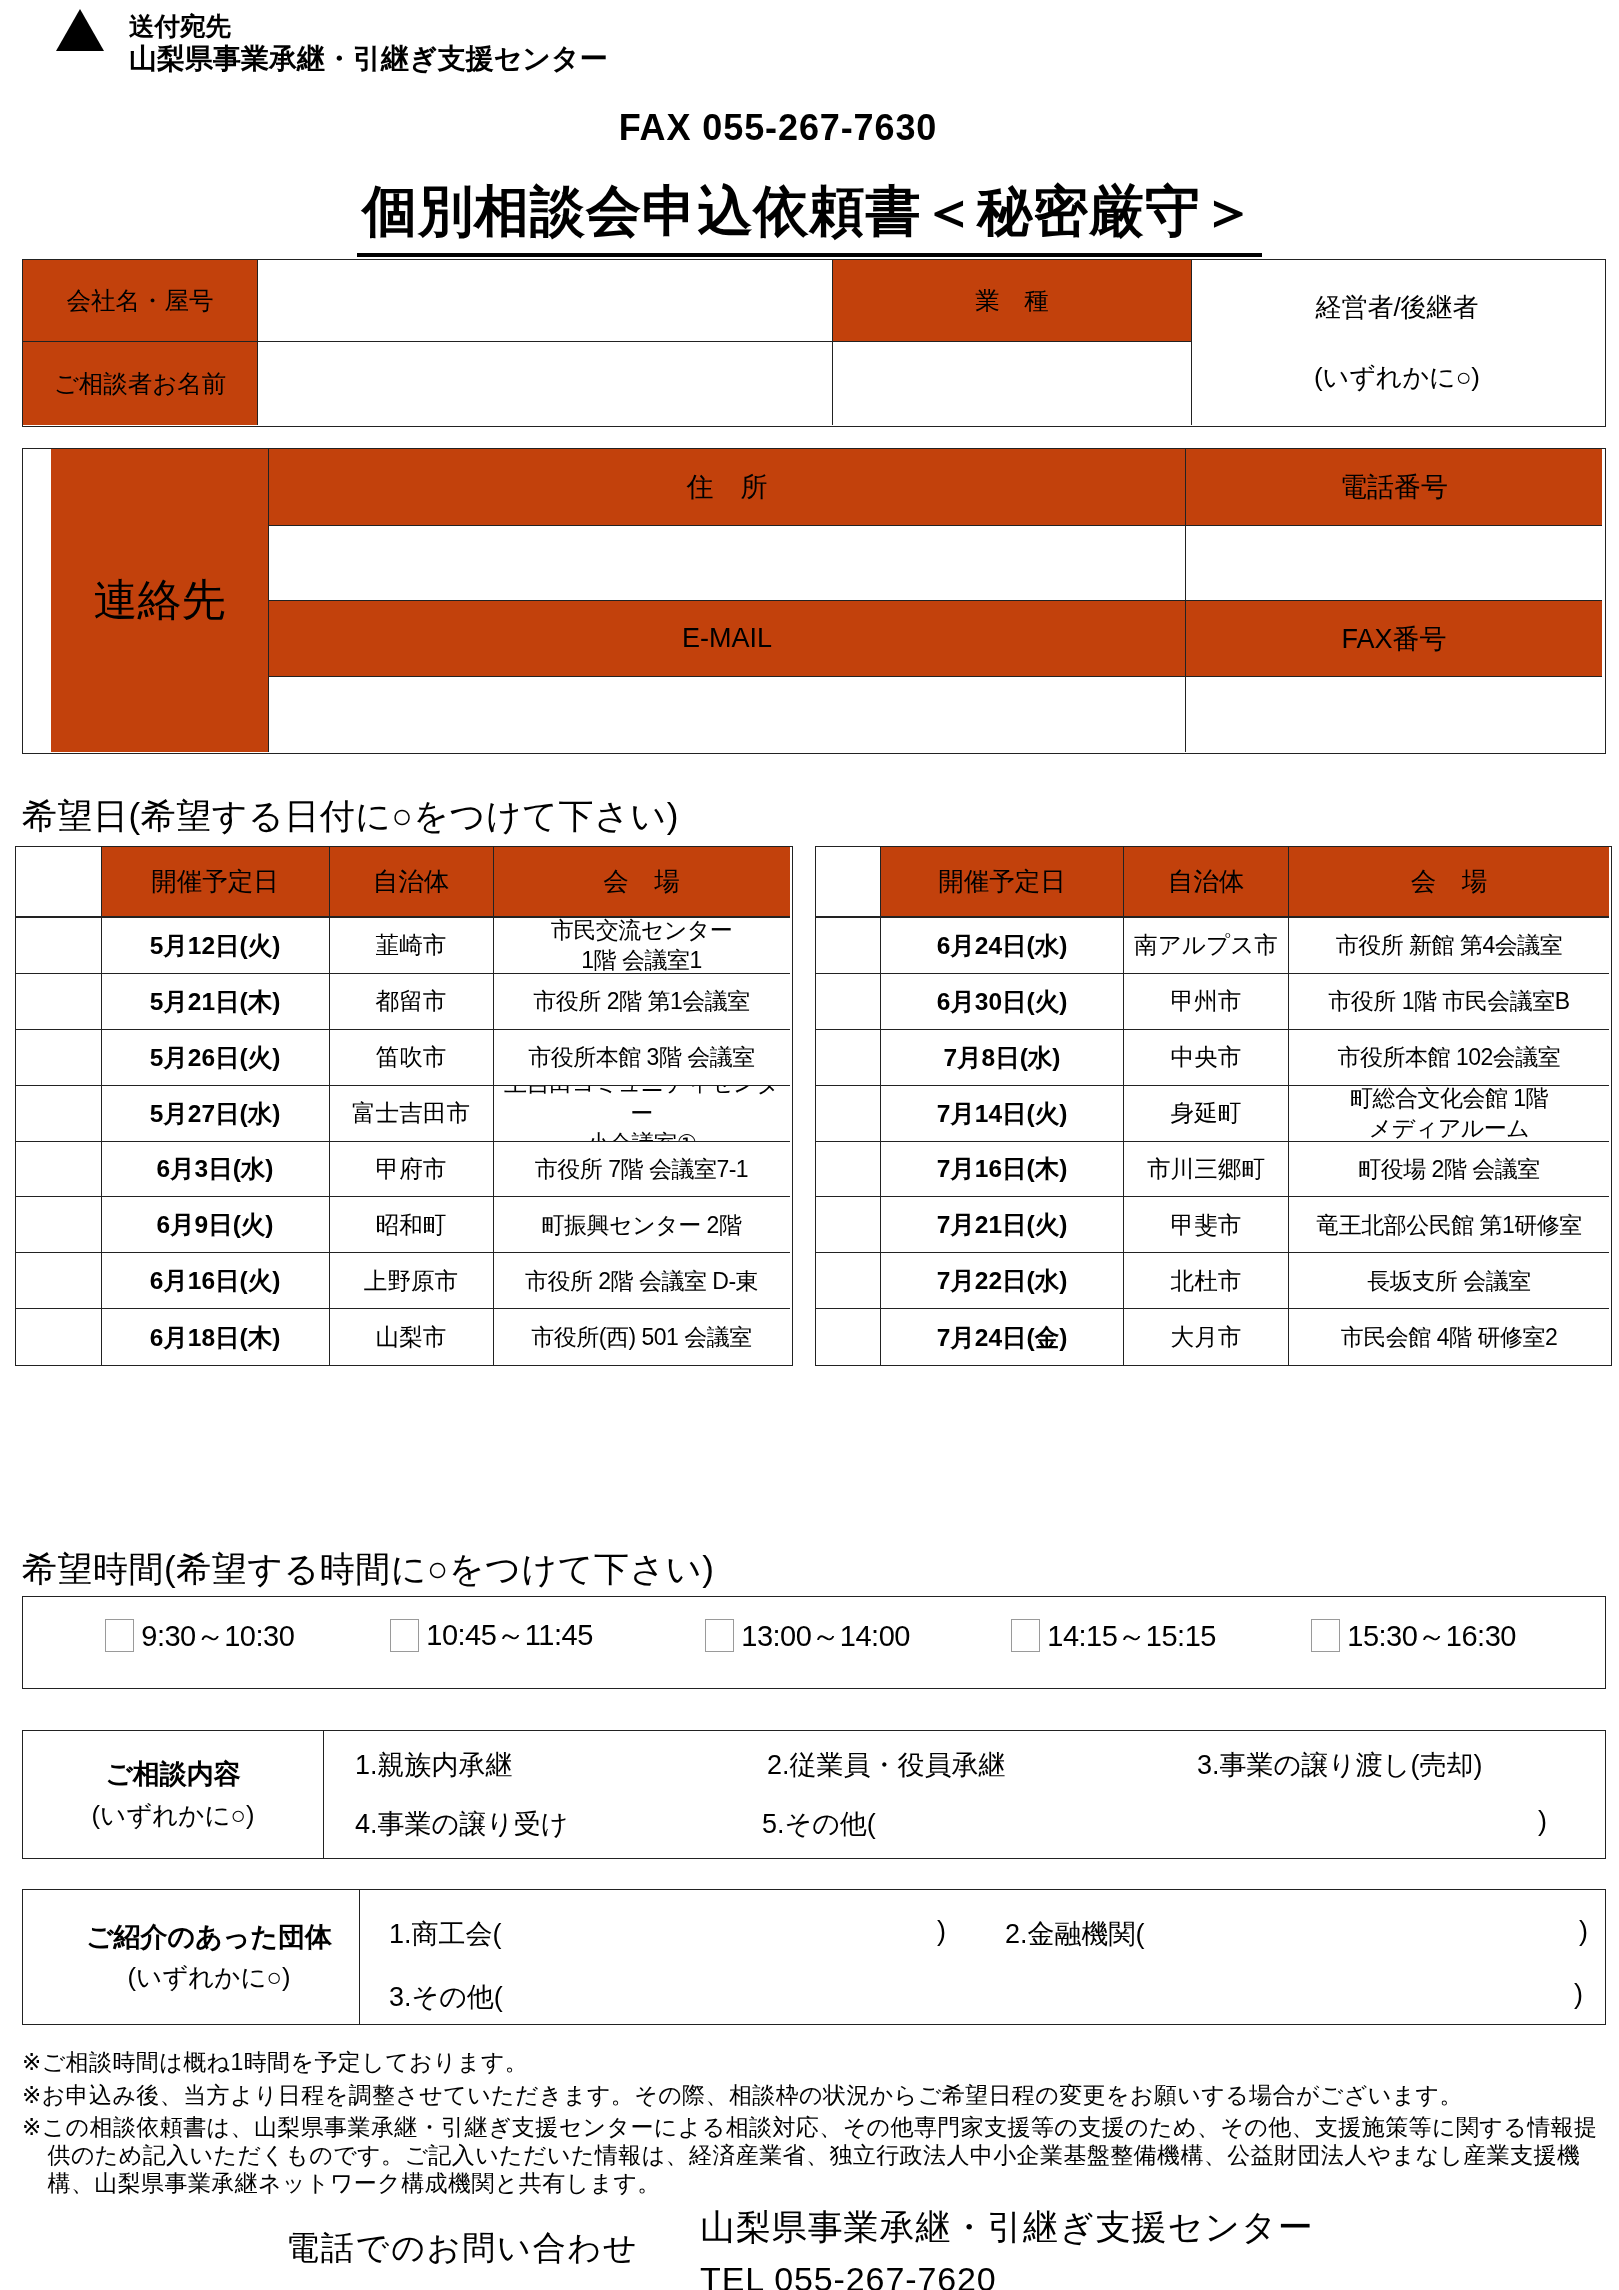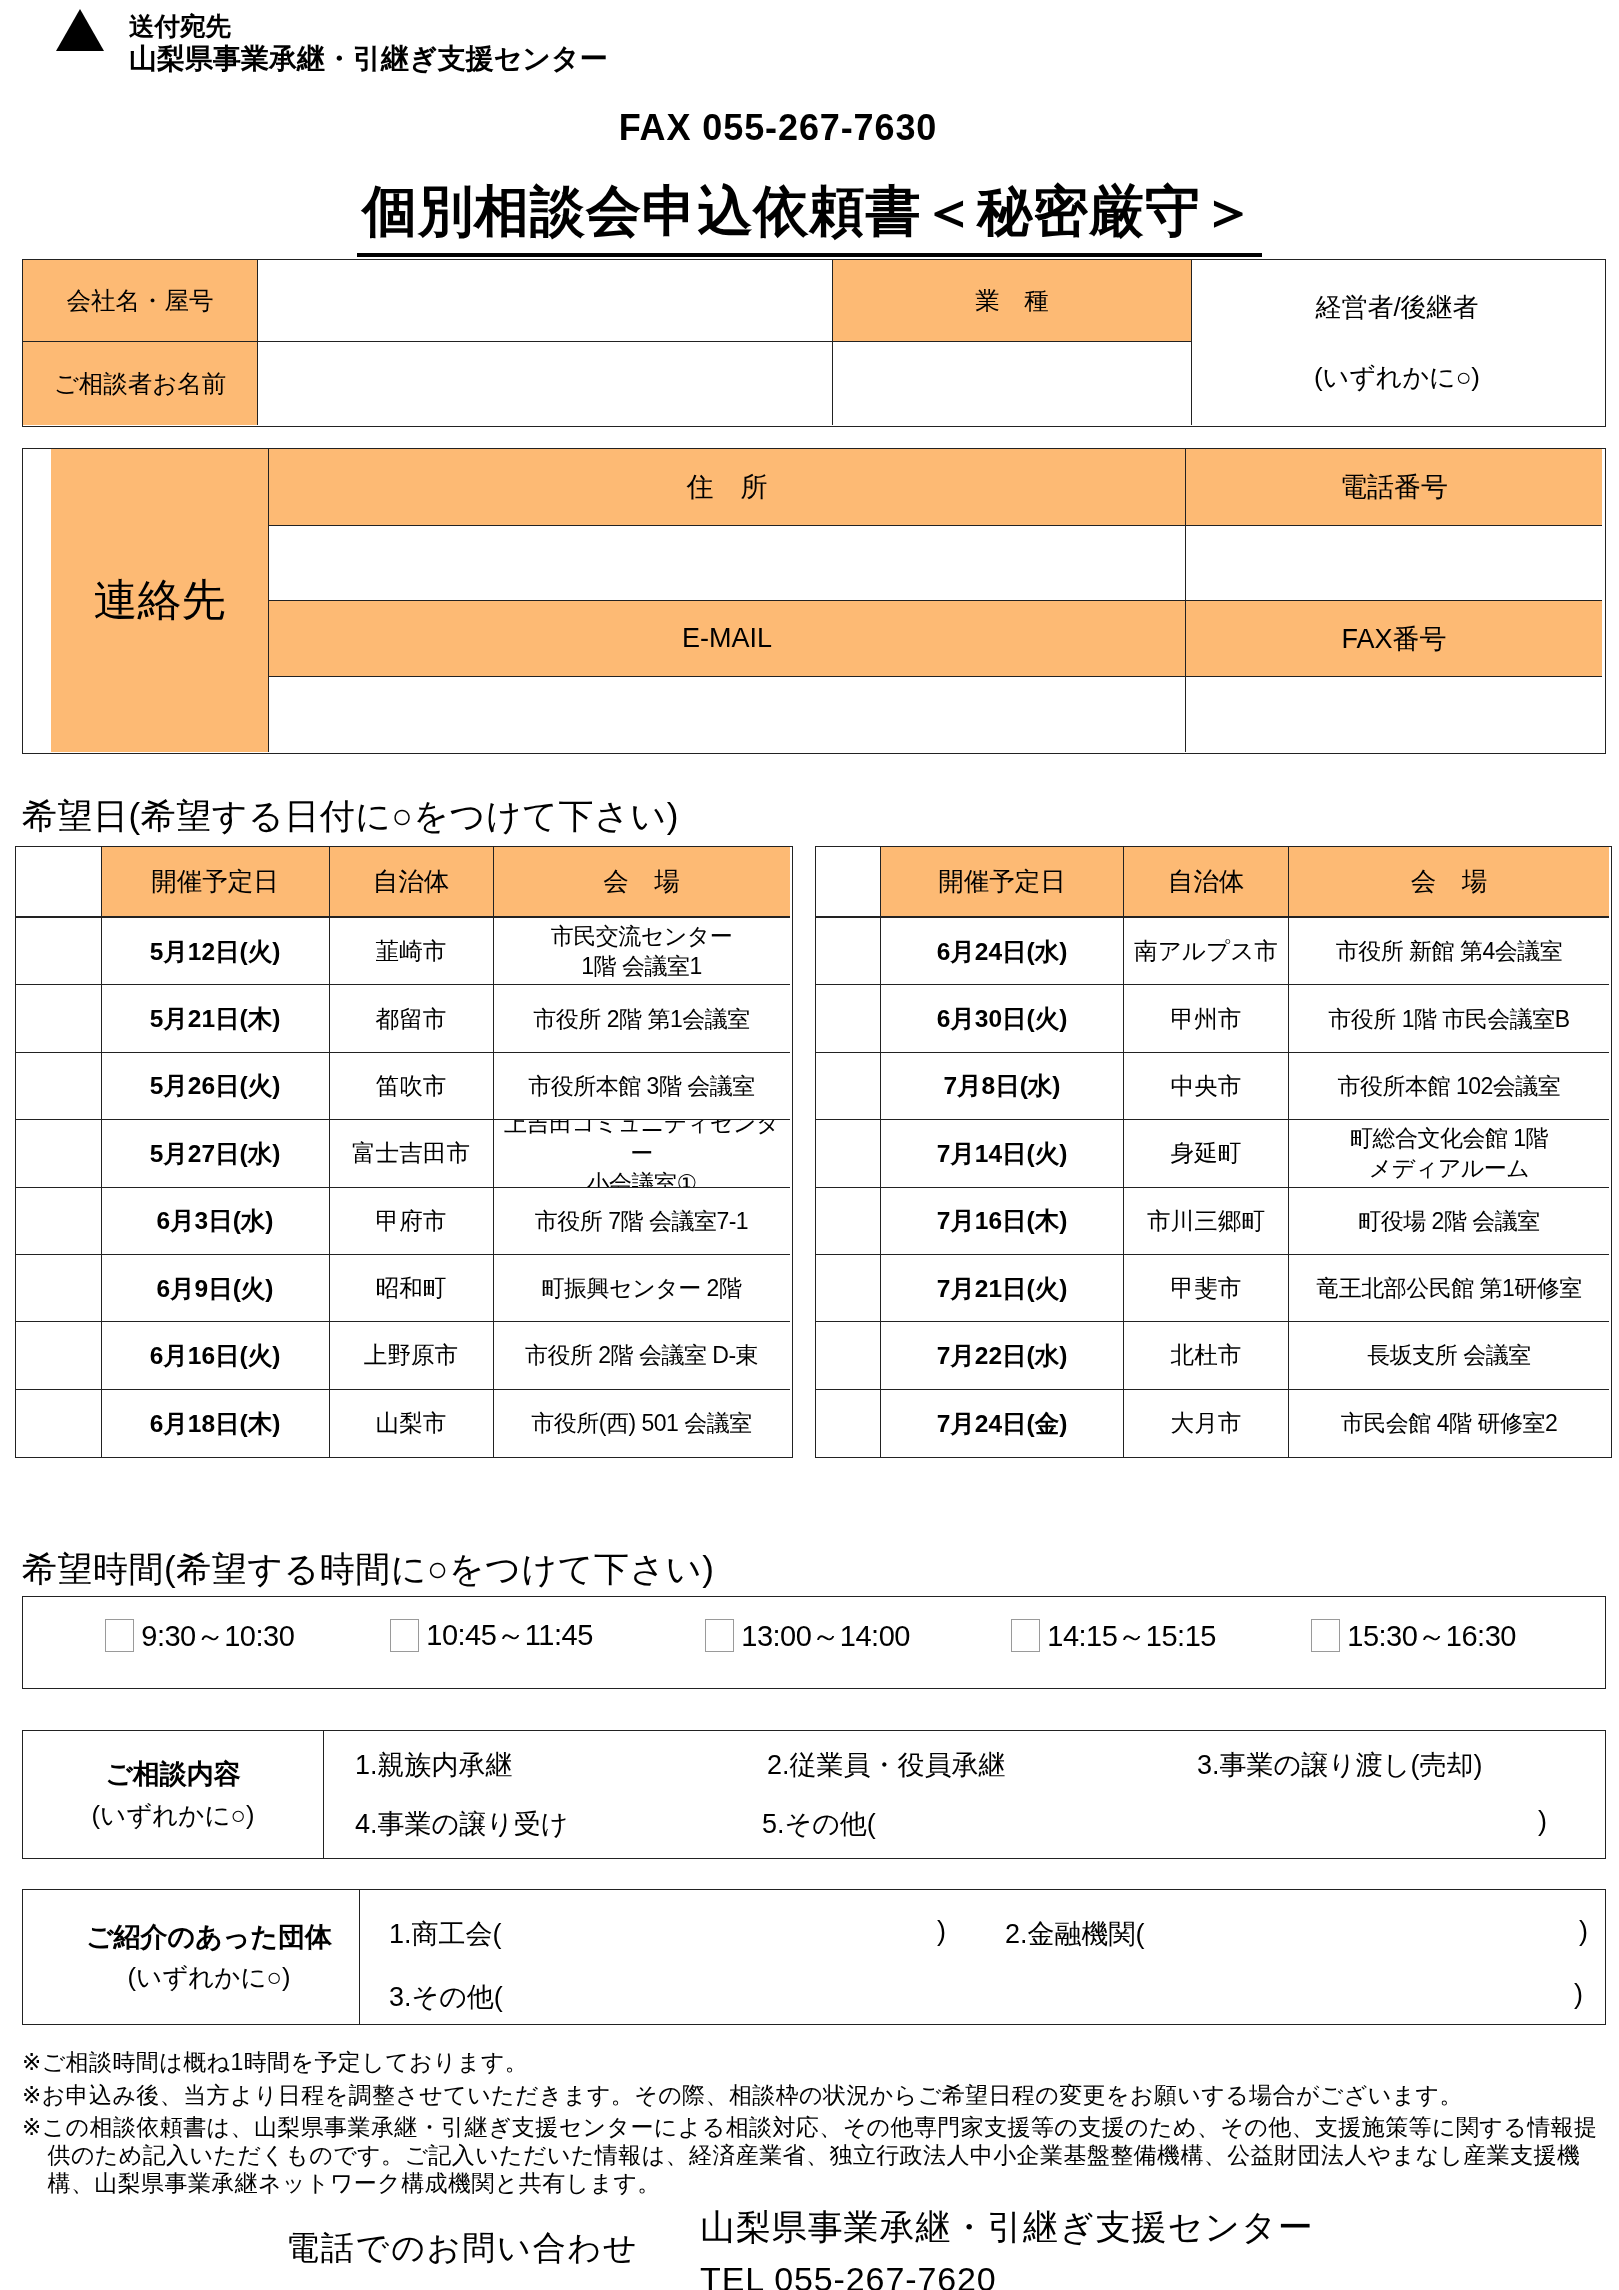--- a/index.html
+++ b/index.html
@@ -22,39 +22,39 @@
   .doc-title span { display:inline-block; font-size:55px; font-weight:700; letter-spacing:0.9px;
                 border-bottom:4.5px solid #000; padding:0 5.5px 3.6px 5.5px; }
 
   
   .tbl { position:absolute; display:grid; border:1.8px solid #222; box-sizing:border-box; background:#fff; }
   .cell { box-sizing:border-box; display:flex; align-items:center; justify-content:center;
           border-color:#222; border-style:solid; border-width:0; overflow:hidden; }
   .br { border-right-width:1.8px; }
   .bb { border-bottom-width:1.8px; }
   .bb3 { border-bottom-width:2.7px; }
-  .gray { background:#fdba74; }
+  .gray { background:#c2410c; }
 
   
   .t-applicant { left:22px; top:259px; width:1584px; height:168px;
     grid-template-columns:235px 575px 359px 410px; grid-template-rows:82px 83px; }
   .t-applicant .lbl { font-size:24.5px; }
   .role-cell { grid-column:4; grid-row:1 / span 2; flex-direction:column; gap:35px; font-size:26px; }
 
   
   .t-contact { left:22px; top:448px; width:1584px; height:306px;
     grid-template-columns:246px 917px 416px; grid-template-rows:77px 75px 76px 75px; }
   .t-contact .hd { font-size:27px; }
   .contact-lbl { grid-column:1; grid-row:1 / span 4; font-size:44px;margin-left:28px; }
 
   
   .sec-title { position:absolute; left:22px; font-size:35px; letter-spacing:0.5px; }
 
   
-  .t-dates { top:846px; height:612px; grid-template-rows:71px repeat(8,1fr); }
+  .t-dates { top:846px; height:520px; grid-template-rows:71px repeat(8,1fr); }
   .t-dates-left  { left:14.5px;  width:778px; grid-template-columns:86px 228px 164px 296px; }
   .t-dates-right { left:815px; width:797px; grid-template-columns:65px 243px 165px 320px; }
   .t-dates .hd { font-size:25.5px; }
   .d-date { font-size:24.5px; font-weight:700; }
   .d-city { font-size:23.6px; }
   .d-venue { font-size:23px; line-height:30px; letter-spacing:-0.5px; white-space:pre-line; text-align:center; }
 
   
   .time-box { position:absolute; left:22px; top:1596px; width:1584px; height:93px;
     border:1.8px solid #222; box-sizing:border-box; background:#fff; }

